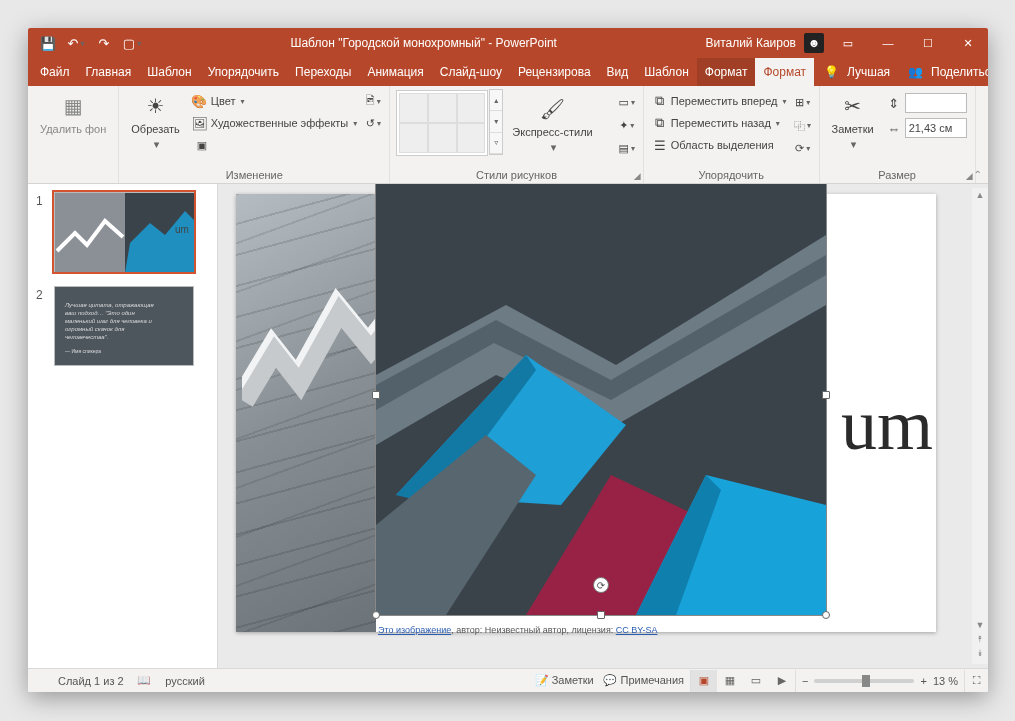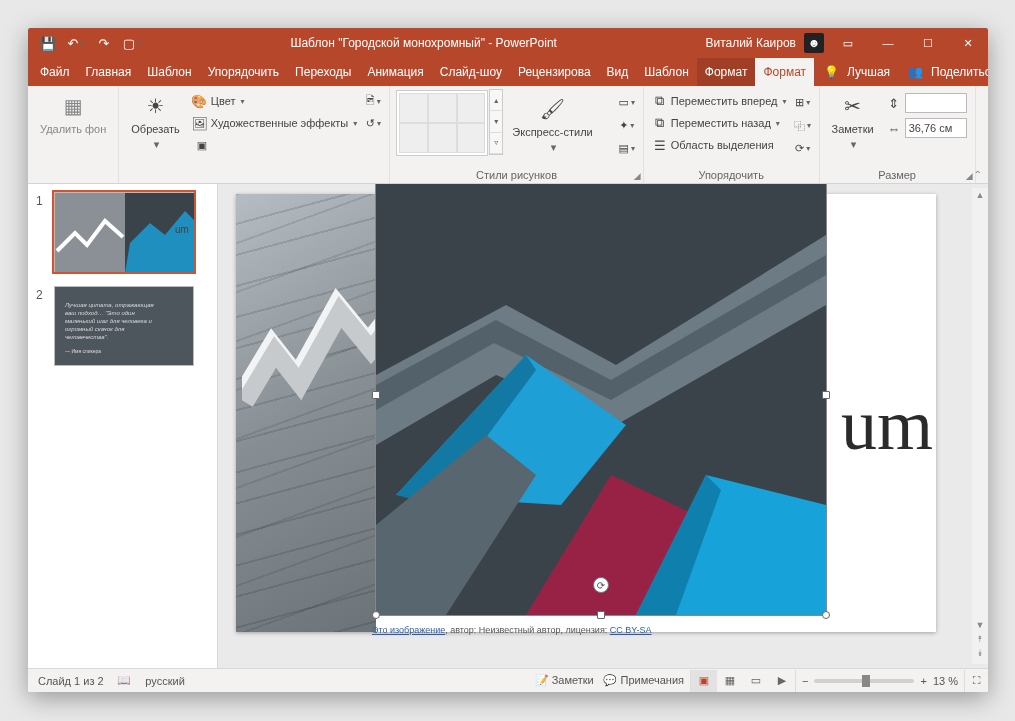--- a/index.html
+++ b/index.html
@@ -56,27 +56,27 @@
   repeating-linear-gradient(165deg, rgba(255,255,255,0.0) 0 28px, rgba(0,0,0,0.12) 28px 30px),
   repeating-linear-gradient(-20deg, rgba(255,255,255,0.0) 0 44px, rgba(0,0,0,0.10) 44px 46px);}
 .zig{position:absolute;left:6px;top:70px;width:150px;height:160px;}
 
 .sel{position:absolute;left:140px;top:-19px;width:450px;height:440px;outline:1px solid #888;}
 .sel .img{position:absolute;inset:0;background:#3b434a;overflow:hidden;}
 .handle{position:absolute;width:8px;height:8px;background:#fff;border:1px solid #666;border-radius:50%;}
 .handle.sq{border-radius:1px;}
 .rothandle{position:absolute;width:16px;height:16px;border:1px solid #777;border-radius:50%;background:#fff;display:flex;align-items:center;justify-content:center;font-size:10px;color:#555;}
 .slidetext{position:absolute;right:3px;top:190px;font-family:Georgia,serif;font-size:72px;color:#2b2b2b;}
-.caption{position:absolute;left:136px;bottom:-3px;font-size:9px;color:#555;}
+.caption{position:absolute;left:142px;bottom:-3px;font-size:9px;color:#555;}
 .caption a{color:#2a5db0;text-decoration:underline;}
 .vscroll{position:absolute;right:0;top:4px;bottom:4px;width:16px;background:#f1f1f1;display:flex;flex-direction:column;align-items:center;justify-content:space-between;font-size:9px;color:#888;padding:2px 0;}
 .vscroll .arrow{height:14px;}
 
 .status{height:24px;background:#f3f2f1;border-top:1px solid #d9d9d9;display:flex;align-items:center;font-size:11px;color:#555;}
-.status .left{display:flex;align-items:center;gap:14px;padding-left:10px;}
+.status .left{display:flex;align-items:center;gap:14px;padding-left:10px;margin-left:20px;}
 .status .mid{flex:1;}
 .status .btns{display:flex;align-items:flex-end;gap:10px;padding:0 6px;margin-left:28px;}
 .status .viewbtns{display:flex;border-left:1px solid #ddd;border-right:1px solid #ddd;}
 .status .viewbtns .v{width:26px;height:22px;display:flex;align-items:center;justify-content:center;color:#666;}
 .status .viewbtns .v.active{background:#e2e2e2;color:#b7472a;}
 .status .zoom{display:flex;align-items:center;gap:6px;padding:0 6px;}
 .status .zoom .track{width:100px;height:4px;background:#d0d0d0;position:relative;border-radius:2px;}
 .status .zoom .track .thumb{position:absolute;left:48px;top:-4px;width:8px;height:12px;background:#888;border:none;outline:none;}
 .status .fit{width:24px;display:flex;align-items:center;justify-content:center;border-left:1px solid #ddd;height:22px;}
 svg{display:block;}
@@ -160,20 +160,21 @@
             </div>
           <div class="row">
             <span class="smallico">▣</span>
           </div>
         </div>
         <div style="display:flex;flex-direction:column;gap:2px;padding-top:1px;">
           <span class="smallico">🖻<span class="dd">▾</span></span>
           <span class="smallico">↺<span class="dd">▾</span></span>
         </div>
       </div>
+      <div class="label"><span>Изменение</span></div>
     </div>
 
     <div class="group">
       <div class="body">
         <div style="display:flex;gap:18px;">
           <div style="position:relative;">
            <div class="gallery">
              <div class="g"></div>
                 <div class="g"></div>
                 <div class="g"></div>
@@ -236,21 +237,21 @@
           <span>Заметки</span>
             <span class="dd">▾</span>
         </div>
         <div style="display:flex;flex-direction:column;gap:3px;padding-top:2px;">
           <div class="row">
               <span class="ico">⇕</span>
               <div class="sizebox"></div>
             </div>
           <div class="row">
               <span class="ico">⇔</span>
-              <div class="sizebox">36,76 см</div>
+              <div class="sizebox">21,43 см</div>
             </div>
         </div>
       </div>
       <div class="label"><span>Размер</span><span class="dlaunch">◢</span></div>
     </div>
     <div class="collapse">⌃</div>
   </div>
 
   <div class="work">
     <div class="thumbs">

